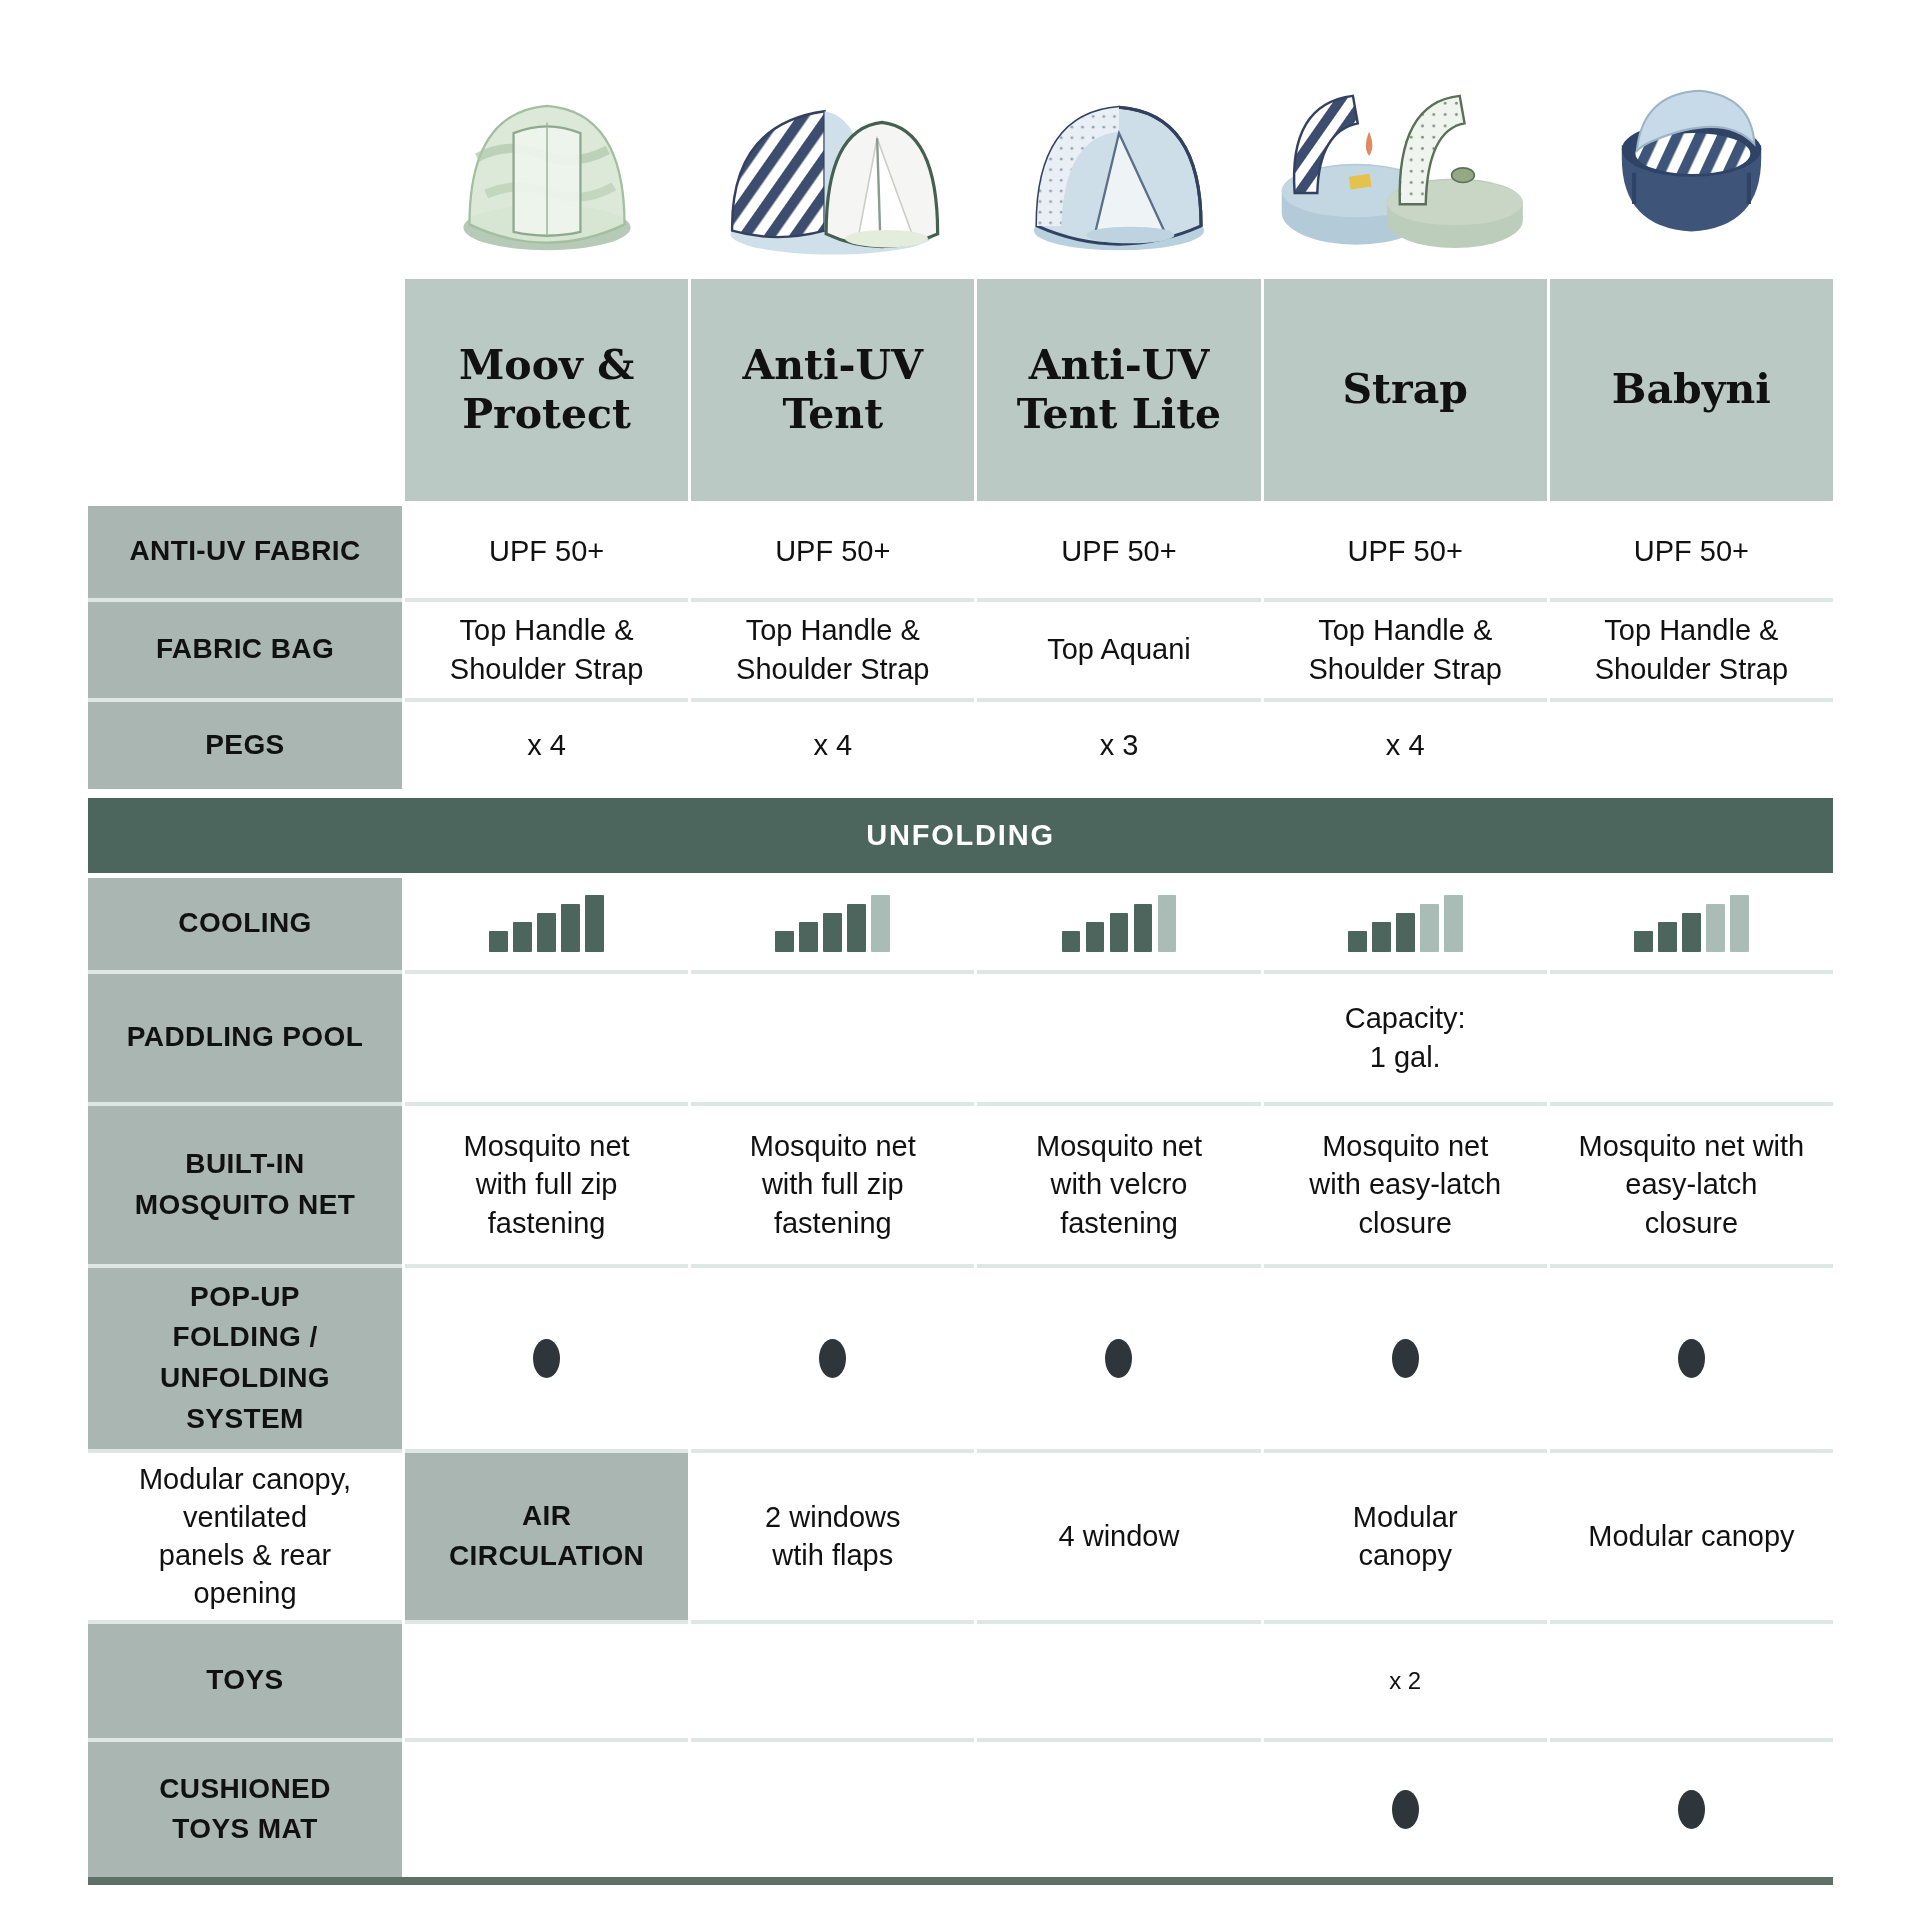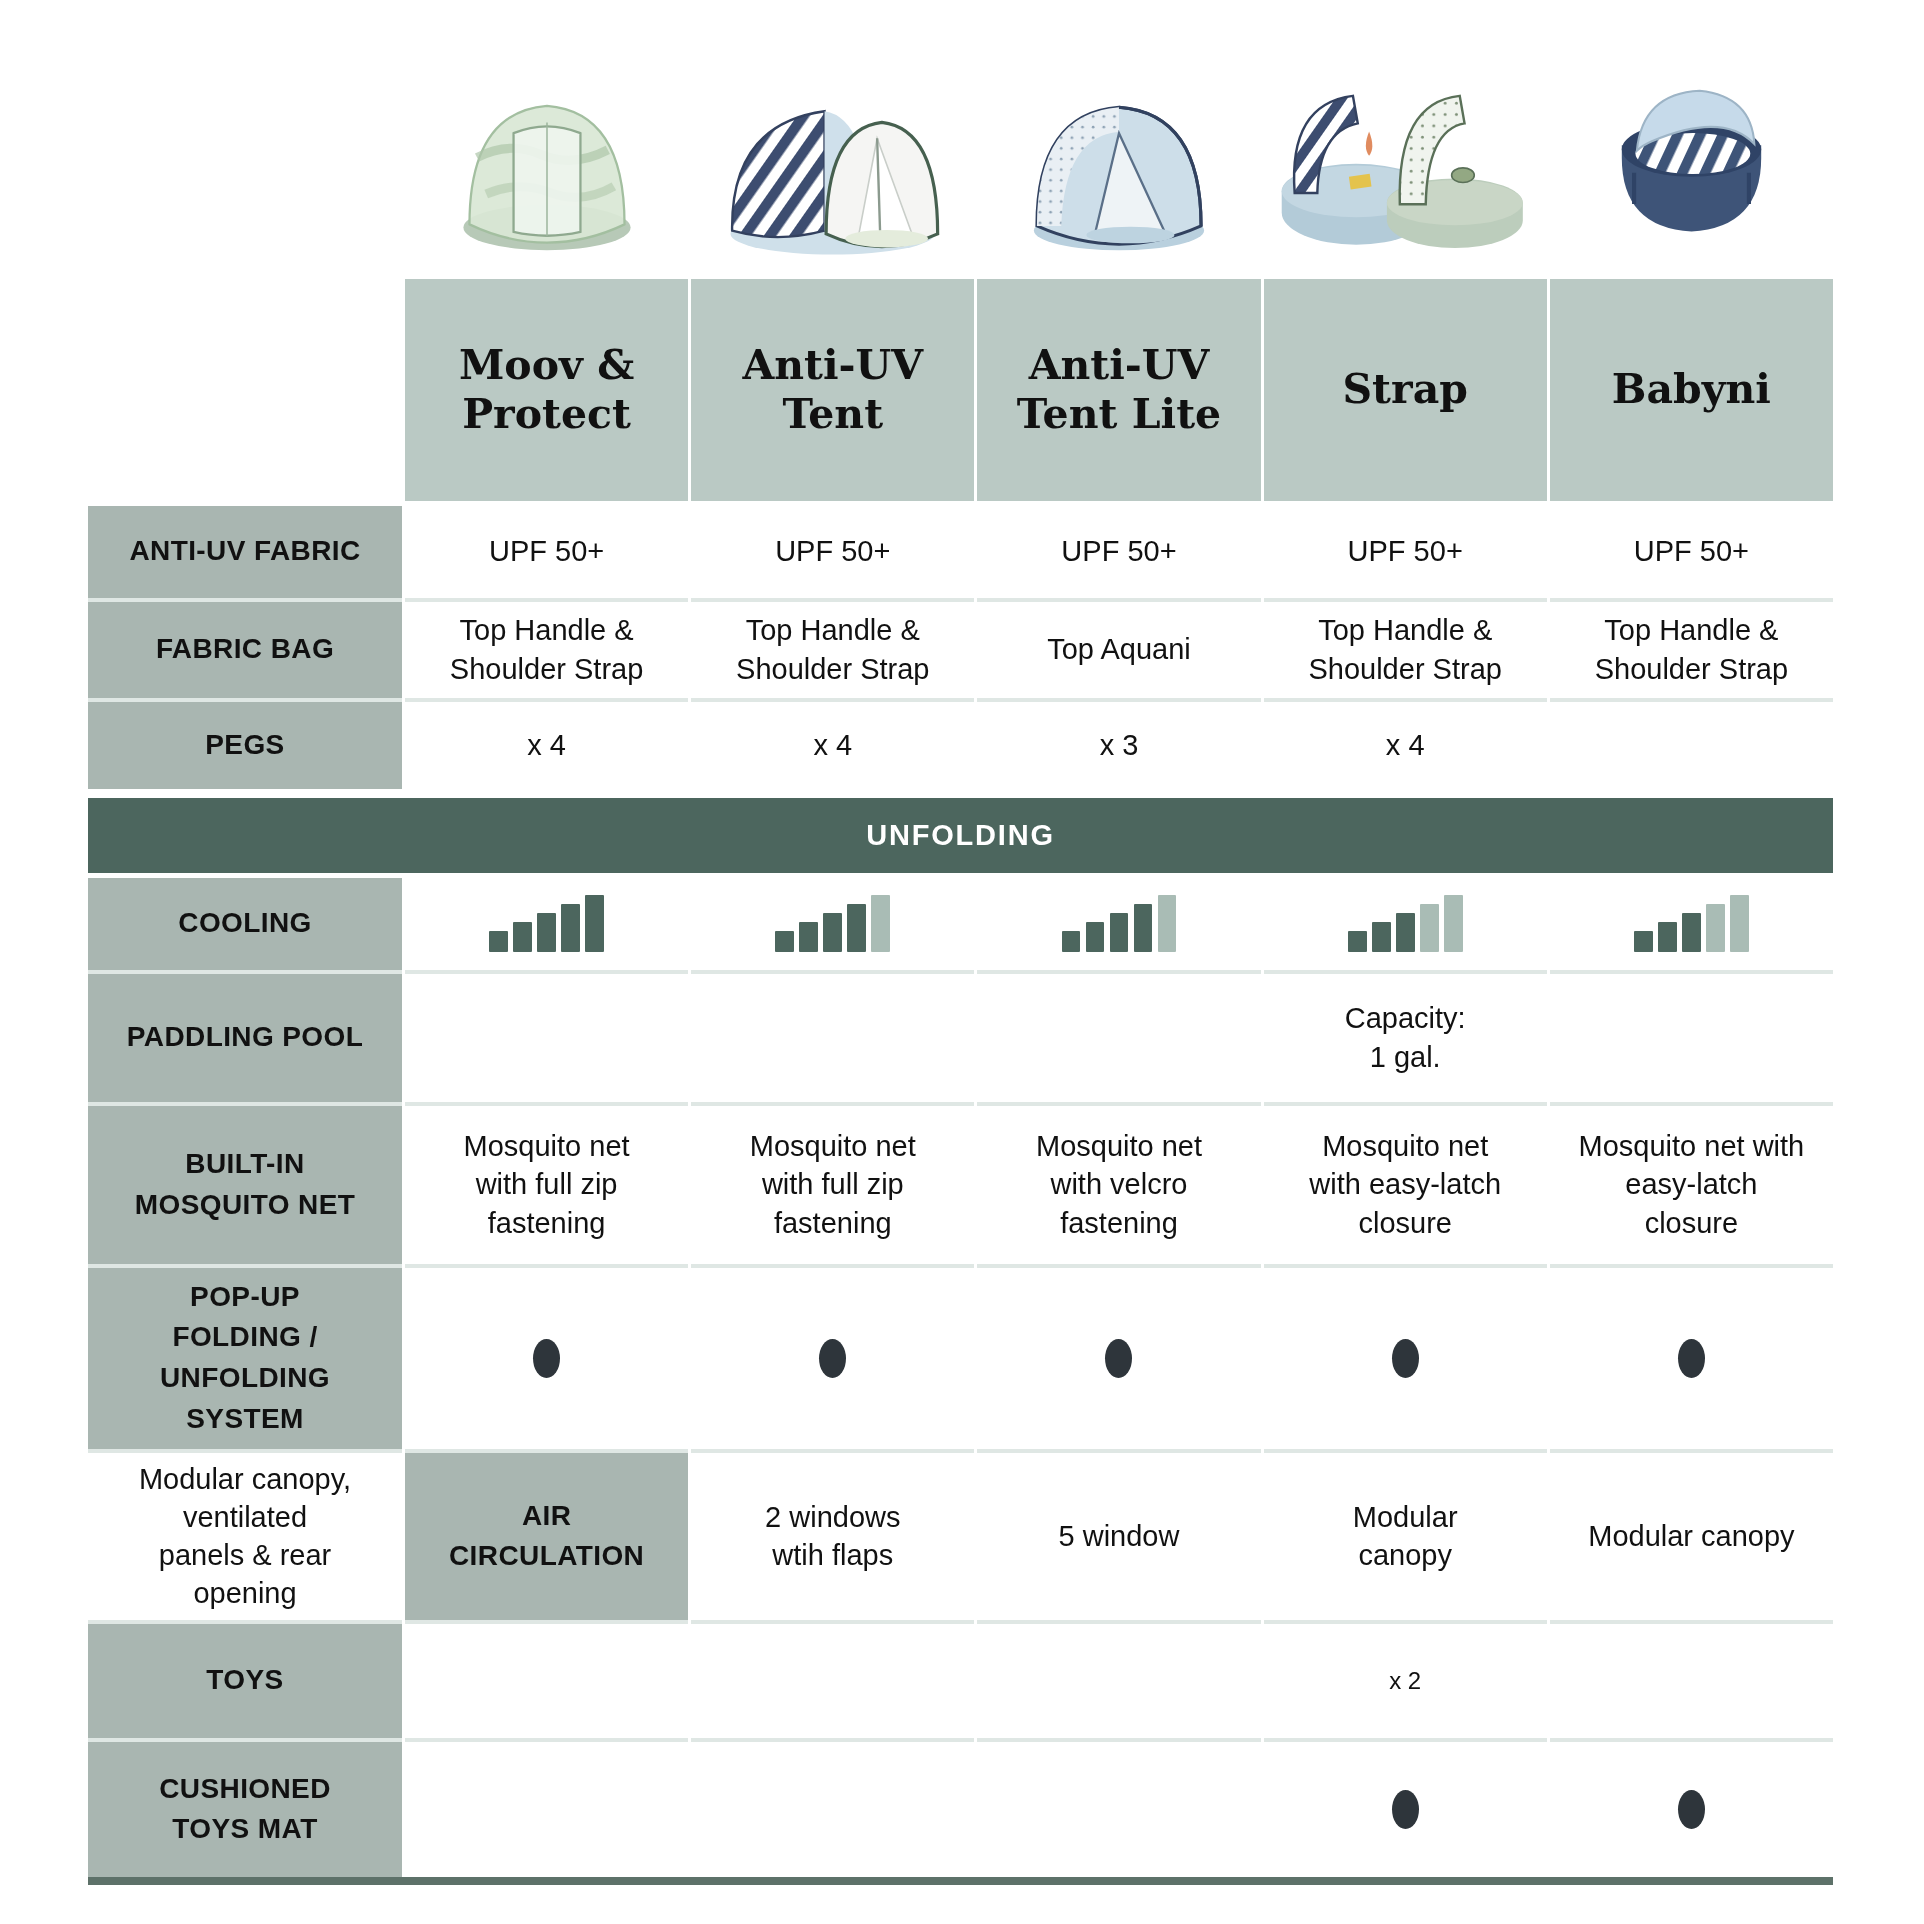--- a/index.html
+++ b/index.html
@@ -223,21 +223,21 @@
     <div class="cell r-popup"><div class="dot"></div></div>
 
     <div class="cell r-air">Modular canopy,
 ventilated
 panels &amp; rear
 opening</div>
     <div class="cell label r-air">AIR
 CIRCULATION</div>
     <div class="cell r-air">2 windows
 wtih flaps</div>
-    <div class="cell r-air">5 window</div>
+    <div class="cell r-air">4 window</div>
     <div class="cell r-air">Modular
 canopy</div>
     <div class="cell r-air">Modular canopy</div>
 
     <div class="cell label r-toys">TOYS</div>
     <div class="cell r-toys small-val"></div>
     <div class="cell r-toys small-val"></div>
     <div class="cell r-toys small-val"></div>
     <div class="cell r-toys small-val">x 2</div>
     <div class="cell r-toys small-val"></div>

